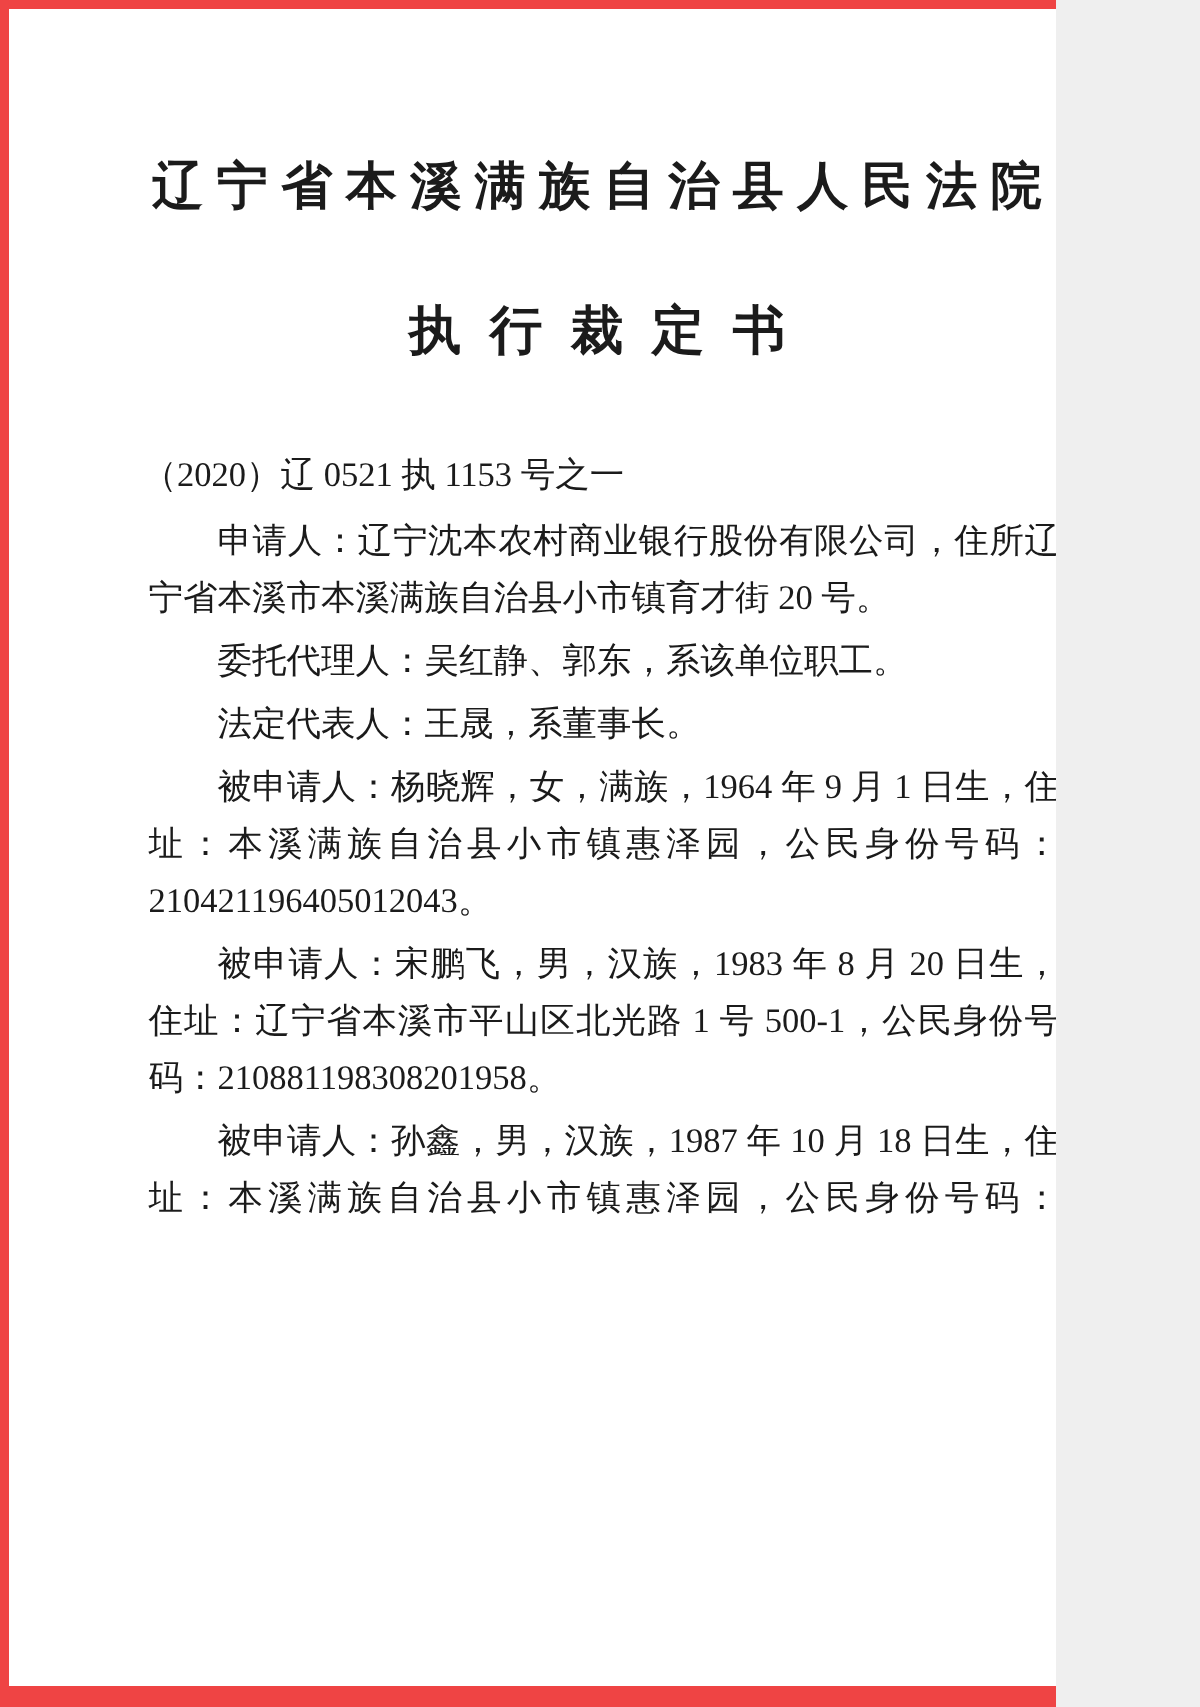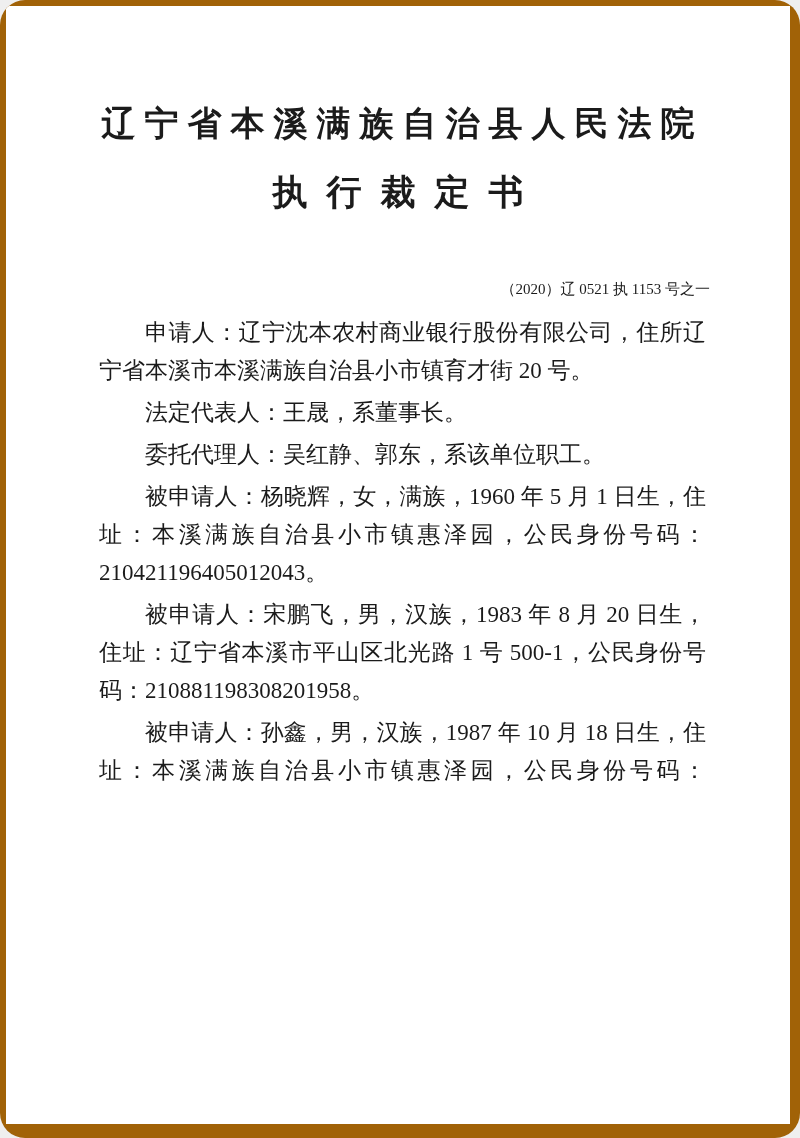--- a/index.html
+++ b/index.html
@@ -7,25 +7,24 @@
     padding: 0;
   }
   body {
     width: 800px;
     height: 1138px;
     background: #efefef;
     font-family: "Liberation Serif", "DejaVu Serif", serif;
   }
   .scan-frame {
     position: relative;
-    width: 800px;
+    width: 704px;
     height: 1138px;
-    background: #a16207;
+    background: #ef4444;
     overflow: hidden;
-    border-radius: 25px;
   }
   .doc-page {
     position: absolute;
     left: 6px;
     top: 6px;
     width: 784px;
     height: 1118px;
     background: #ffffff;
     color: #1b1b1b;
     overflow: hidden;
@@ -34,37 +33,37 @@
     margin: 0;
     padding-top: 95px;
     text-align: center;
     font-size: 34px;
     font-weight: bold;
     letter-spacing: 9px;
     text-indent: 9px;
     white-space: nowrap;
   }
   .doc-title {
-    margin: 22px 0 0 0;
+    margin: 50px 0 0 0;
     text-align: center;
     font-size: 35px;
     font-weight: bold;
     letter-spacing: 19px;
     text-indent: 19px;
     white-space: nowrap;
   }
   .content {
     margin-left: 89px;
     width: 615px;
   }
   .case-number {
     margin-top: 54px;
-    font-size: 15px;
+    font-size: 23px;
     line-height: 38px;
-    text-align: right;
+    text-align: left;
   }
   .body-text {
     margin-top: 6px;
   }
   .body-text p {
     margin: 4px;
     font-size: 23px;
     line-height: 38px;
     text-align: justify;
     text-indent: 46px;
@@ -82,22 +81,22 @@
     <h1 class="court-name">辽宁省本溪满族自治县人民法院</h1>
 
     <h2 class="doc-title">执行裁定书</h2>
 
     <div class="content">
 
       <div class="case-number">（2020）辽 0521 执 1153 号之一</div>
 
       <div class="body-text">
         <p>申请人：辽宁沈本农村商业银行股份有限公司，住所辽宁省本溪市本溪满族自治县小市镇育才街 20 号。</p>
+        <p>委托代理人：吴红静、郭东，系该单位职工。</p>
         <p>法定代表人：王晟，系董事长。</p>
-        <p>委托代理人：吴红静、郭东，系该单位职工。</p>
-        <p>被申请人：杨晓辉，女，满族，1960 年 5 月 1 日生，住址：本溪满族自治县小市镇惠泽园，公民身份号码：210421196405012043。</p>
+        <p>被申请人：杨晓辉，女，满族，1964 年 9 月 1 日生，住址：本溪满族自治县小市镇惠泽园，公民身份号码：210421196405012043。</p>
         <p>被申请人：宋鹏飞，男，汉族，1983 年 8 月 20 日生，住址：辽宁省本溪市平山区北光路 1 号 500-1，公民身份号码：210881198308201958。</p>
         <p class="continues">被申请人：孙鑫，男，汉族，1987 年 10 月 18 日生，住址：本溪满族自治县小市镇惠泽园，公民身份号码：</p>
       </div>
 
     </div>
   </div>
 </div>
 
 </body></html>

